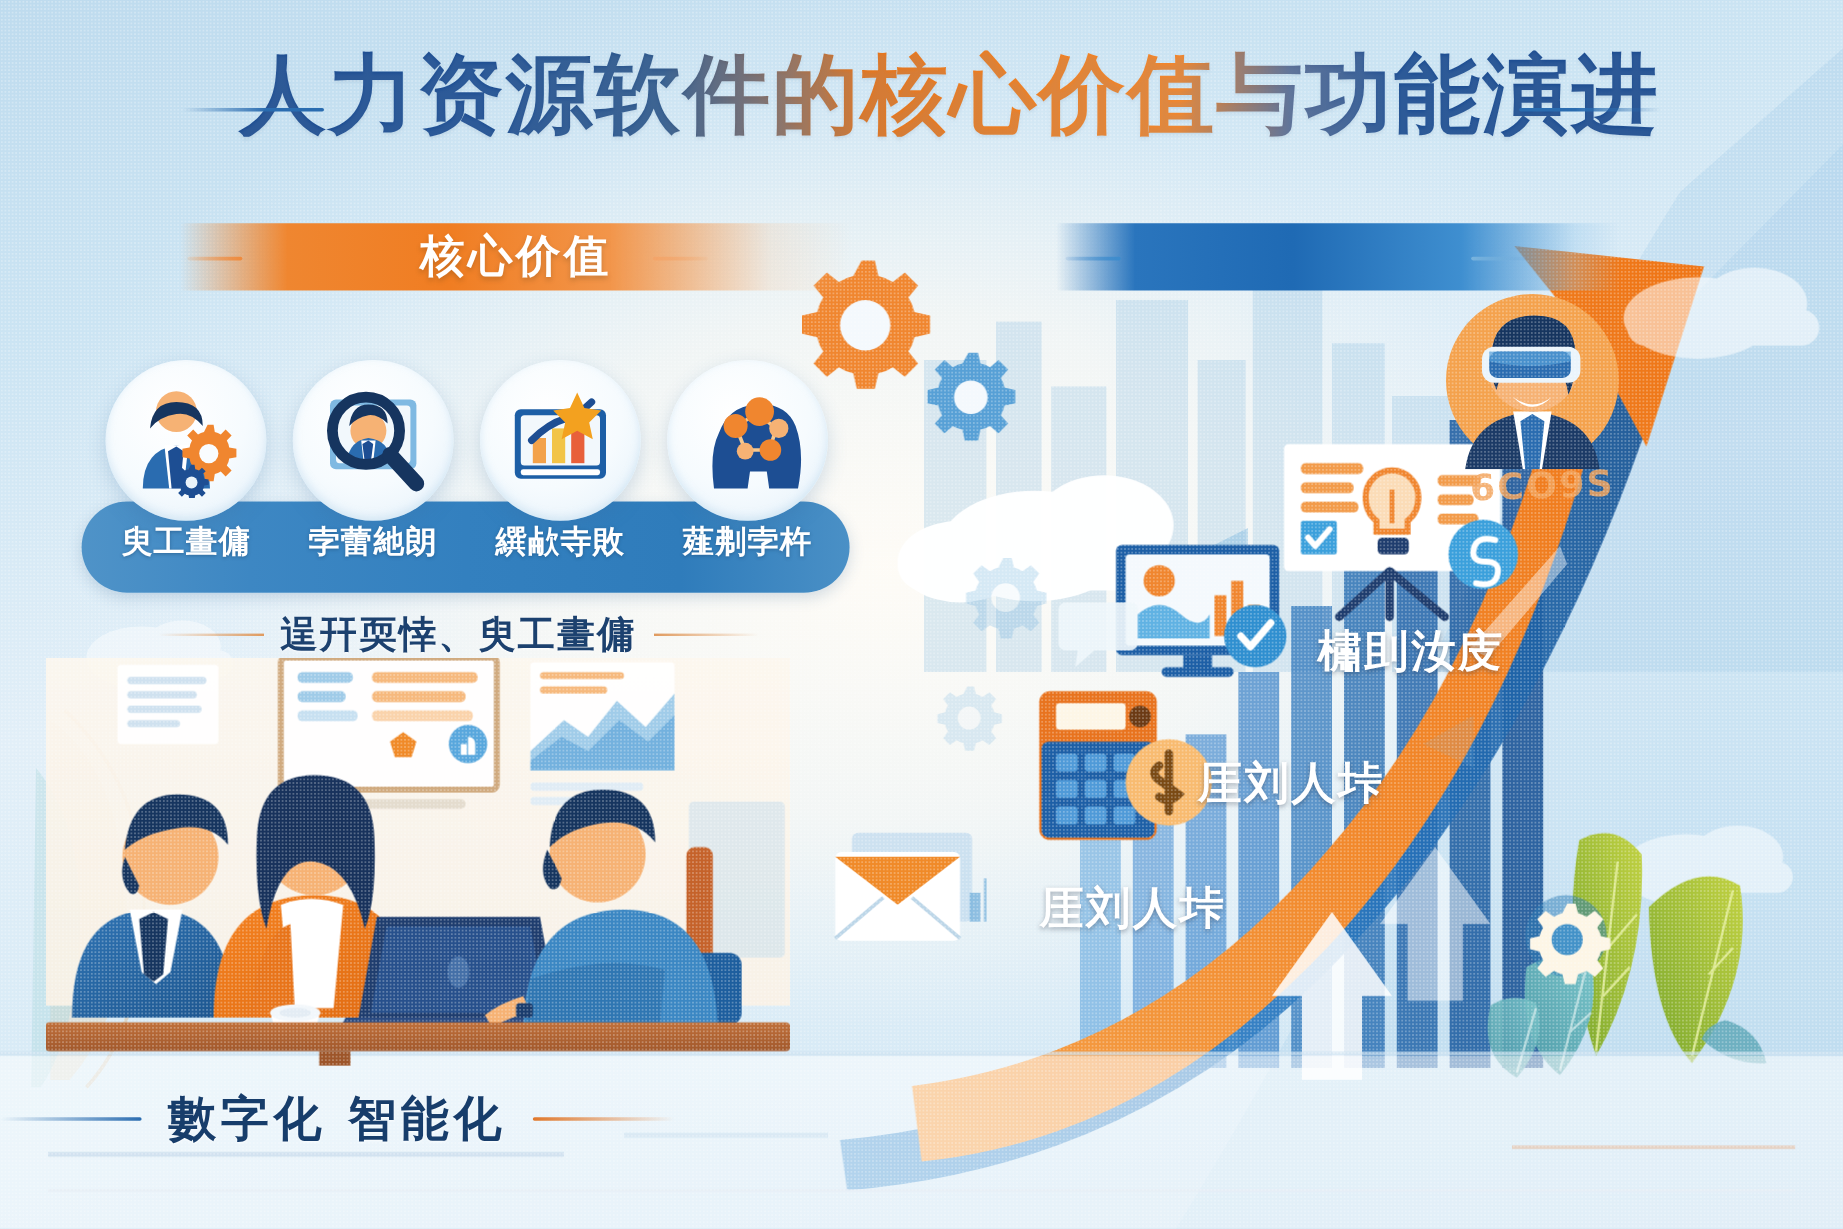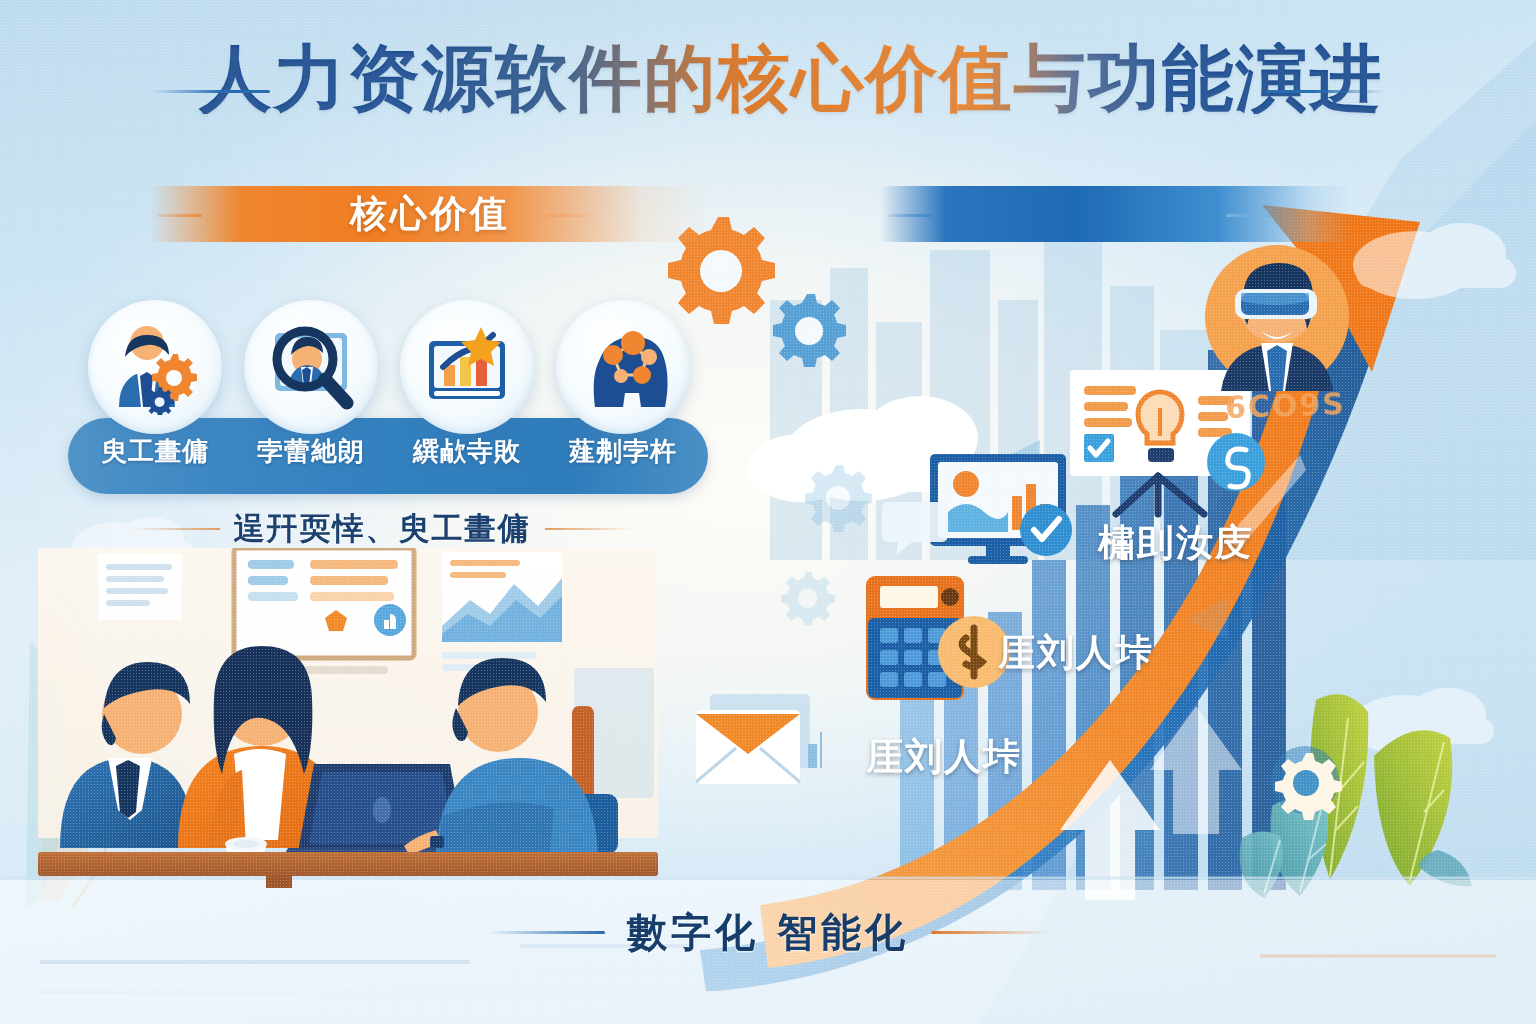--- a/index.html
+++ b/index.html
@@ -81,21 +81,21 @@
     font-family:"DejaVu Sans","Liberation Sans",sans-serif; }
 
   
   .ribbon { position:absolute; display:flex; align-items:center; z-index:22; }
   .ribbon .rtxt { color:#fff; font-size:37px; font-weight:700; letter-spacing:2px;
     text-shadow:0 2px 4px rgba(40,50,70,.40); white-space:nowrap;
     font-family:"DejaVu Sans","Liberation Sans",sans-serif; }
 
   
   #bottom-caption { position:absolute; left:0; right:0; top:905px; z-index:26;
-    display:flex; align-items:center; justify-content:center; gap:22px; }
+    display:flex; align-items:center; gap:22px; }
   #bottom-caption .ln { width:118px; height:3px; border-radius:2px; }
   #bottom-caption .ln.l { background:linear-gradient(90deg,rgba(30,80,140,0),#2a6cb0); }
   #bottom-caption .ln.r { background:linear-gradient(90deg,#e0772a,rgba(224,119,42,0)); }
   #bottom-caption .txt { color:#173d6b; font-size:40px; font-weight:700; letter-spacing:4px;
     text-shadow:0 1px 2px rgba(255,255,255,.85);
     font-family:"DejaVu Sans","Liberation Sans",sans-serif; }
 
   svg { display:block; }
 </style>
 </head>

